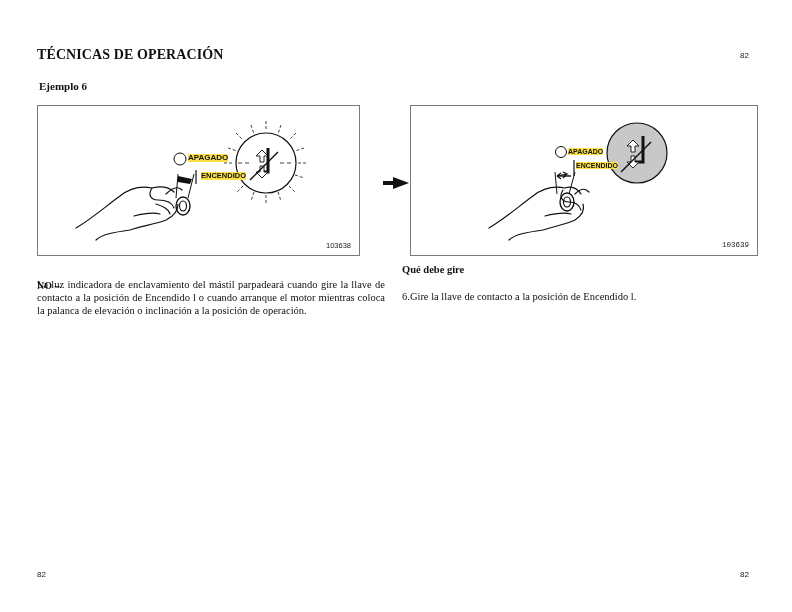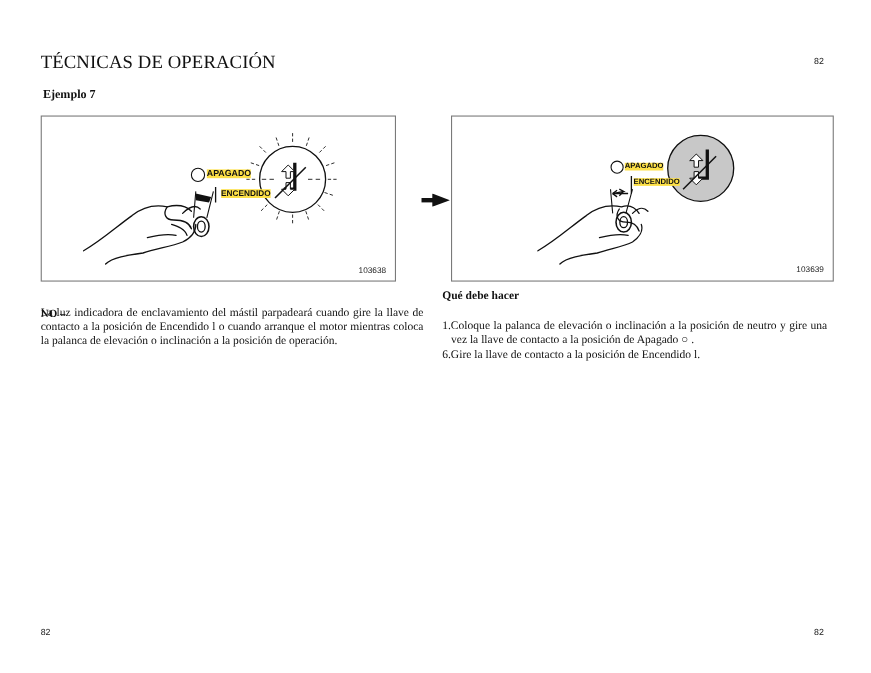--- a/index.html
+++ b/index.html
@@ -1,45 +1,45 @@
 <!DOCTYPE html>
 <html><head>
   <meta charset="utf-8">
   <style>
     html, body { margin: 0; padding: 0; background: #ffffff; }
     body { width: 792px; height: 612px; position: relative; overflow: hidden;
            font-family: "Liberation Serif", "DejaVu Serif", serif; color: #111; }
     .abs { position: absolute; }
-    .section-title { left: 37px; top: 47px; font-size: 17px; font-weight: normal; letter-spacing: 0.1px; text-align: center; }
+    .section-title { left: 37px; top: 47px; font-size: 14px; font-weight: bold; letter-spacing: 0.1px; text-align: center; }
     .page-top { left: 740px; top: 51px; font-family: "Liberation Sans", sans-serif; font-size: 8px; color: #222; }
     .example-title { left: 39px; top: 80px; font-size: 11px; font-weight: bold; }
     .figure { border: 1px solid #7a7a7a; background: #fff; }
     .fig-left { left: 37px; top: 105px; width: 321px; height: 149px; }
     .fig-right { left: 410px; top: 105px; width: 346px; height: 149px; }
     .fig-num { position: absolute; font-family: "Liberation Sans", sans-serif; font-size: 7.5px; color: #222; margin-left: 40px; }
     .fig-left .fig-num { right: 8px; bottom: 5px; }
-    .fig-right .fig-num { right: 8px; bottom: 6px; }
+    .fig-right .fig-num { right: 8px; bottom: 6px; font-family: Liberation Mono, monospace; }
     .fig-label { position: absolute; font-family: "Liberation Sans", sans-serif; font-weight: bold; color: #111; background: #fde047; line-height: 1; }
     .fig-svg { position: absolute; left: 0; top: 0; }
     .arrow { left: 383px; top: 175px; }
     .no-heading { left: 37px; top: 280px; font-size: 10px; font-weight: bold; }
     .para { left: 37px; top: 278px; width: 348px; font-size: 10.5px; line-height: 13px; text-align: justify; }
     .what-heading { left: 402px; top: 264px; font-size: 10.5px; font-weight: bold; }
     .steps { left: 402px; top: 290px; width: 350px; font-size: 10.5px; line-height: 13px; margin: 0; padding: 0; list-style: none; }
     .steps li { text-align: justify; padding-left: 8px; text-indent: -8px; }
     .page-bottom { font-family: "Liberation Sans", sans-serif; font-size: 8px; color: #222; top: 570px; }
     .pb-left { left: 37px; }
     .pb-right { left: 740px; }
   </style>
 </head>
 <body>
 
 <div class="abs section-title">TÉCNICAS DE OPERACIÓN</div>
 <div class="abs page-top">82</div>
-<div class="abs example-title">Ejemplo 7</div>
+<div class="abs example-title">Ejemplo 6</div>
 
 <div class="abs figure fig-left">
   <svg class="fig-svg" width="321" height="149" viewBox="0 0 321 149">
 
     <g fill="none" stroke="#111" stroke-width="1.2" stroke-linecap="round">
       <path d="M38 122 C55 112 68 100 82 90 C92 82 104 80 114 82 C122 80 130 80 136 86"></path>
       <path d="M58 134 C64 128 78 126 92 124 C104 120 118 118 128 114 C136 110 140 104 140 98"></path>
       <path d="M114 82 C110 88 112 94 120 94 C128 94 134 96 136 102"></path>
       <path d="M118 98 C124 100 130 102 132 108"></path>
       <path d="M96 110 C104 108 114 106 122 108"></path>
@@ -126,20 +126,19 @@
     </g>
   </svg>
   <span class="fig-label" style="left:157px; top:42px; font-size:7px;">APAGADO</span>
   <span class="fig-label" style="left:165px; top:56px; font-size:7px;">ENCENDIDO</span>
   <span class="fig-num">103639</span>
 </div>
 
 <div class="abs no-heading">NO –</div>
 <div class="abs para">La luz indicadora de enclavamiento del mástil parpadeará cuando gire la llave de contacto a la posición de Encendido l o cuando arranque el motor mientras coloca la palanca de elevación o inclinación a la posición de operación.</div>
 
-<div class="abs what-heading">Qué debe hacer</div>
+<div class="abs what-heading">Qué debe gire</div>
 <ul class="abs steps">
-  <li>1.Coloque la palanca de elevación o inclinación a la posición de neutro y gire una vez la llave de contacto a la posición de Apagado ○ .</li>
   <li>6.Gire la llave de contacto a la posición de Encendido l.</li>
 </ul>
 
 <div class="abs page-bottom pb-left">82</div>
 <div class="abs page-bottom pb-right">82</div>
 
 </body></html>

